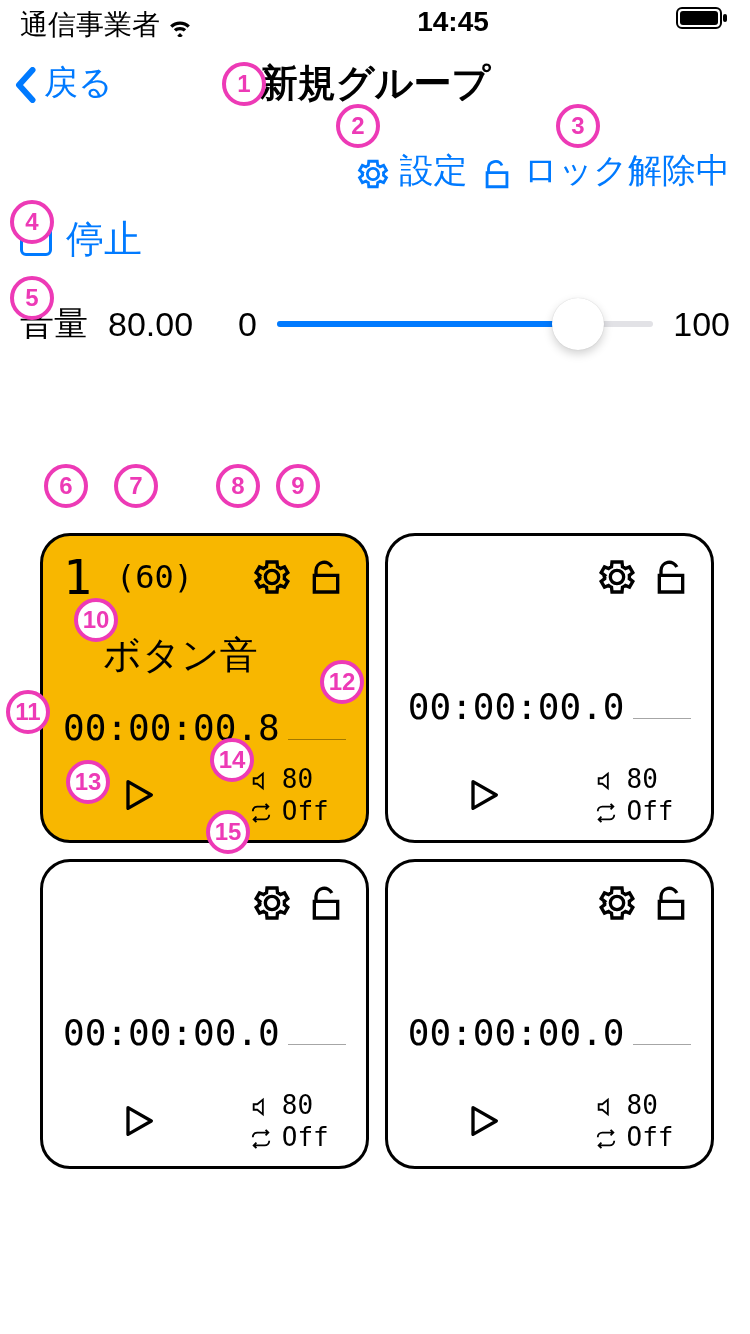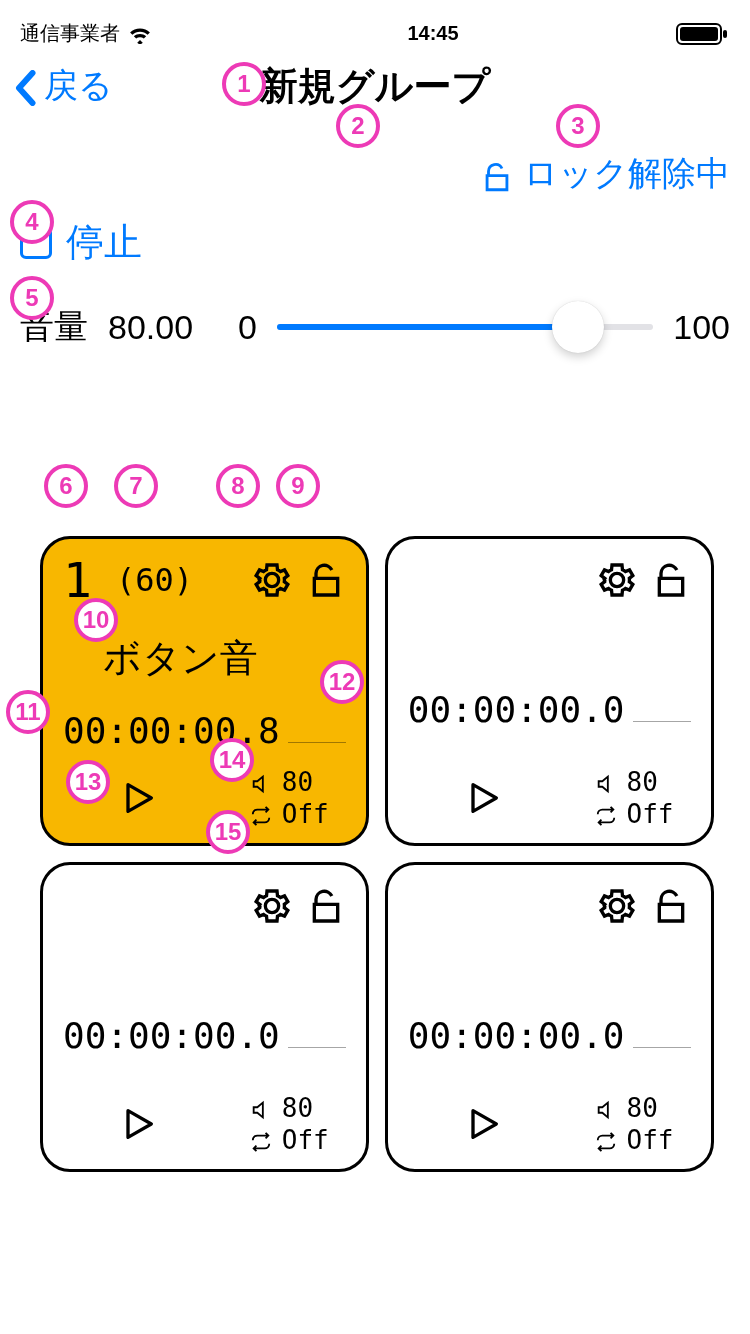--- a/index.html
+++ b/index.html
@@ -6,24 +6,24 @@
     body {
       width: 750px;
       height: 1334px;
       background: #fff;
       font-family: -apple-system, "Helvetica Neue", Arial, sans-serif;
       overflow: hidden;
       position: relative;
     }
     .status-bar {
       display: flex;
-      align-items: center;
+      align-items: flex-start;
       justify-content: space-between;
-      padding: 20px 20px 4px 20px;
-      font-size: 20px;
+      padding: 6px 20px 4px 20px;
+      font-size: 28px;
       font-weight: 400;
     }
     .status-left { display: flex; align-items: center; gap: 6px; }
     .status-right svg { display: block; }
     .nav {
       display: flex;
       align-items: center;
       justify-content: center;
       position: relative;
       height: 70px;
@@ -208,20 +208,28 @@
       <svg width="22" height="36" viewBox="0 0 14 24">
           <path d="M12 2L3 12l9 10" fill="none" stroke="#007AFF" stroke-width="4" stroke-linecap="round" stroke-linejoin="round"></path>
         </svg>
     </span>
     <span>戻る</span>
   </div>
   <div class="title">新規グループ</div>
 </div>
 
 <div class="toolbar-row">
+  <div class="seg">
+    <span>
+      <svg width="34" height="34" viewBox="0 0 24 24">
+          <path fill="none" stroke="#007AFF" stroke-width="2" d="M12 8a4 4 0 100 8 4 4 0 000-8zM19.4 13c.04-.33.06-.66.06-1s-.02-.67-.06-1l2.1-1.6-2-3.5-2.5 1a8 8 0 00-1.7-1L15 3h-6l-.3 2.9c-.6.25-1.18.59-1.7 1l-2.5-1-2 3.5L4.6 11c-.4.33-.6.66-.06 1s.02.67.06 1l-2.1 1.6 2 3.5 2.5-1c.52.41 1.1.75 1.7 1L9 21h6l.3-2.9c.6-.25 1.18-.59 1.7-1l2.5 1 2-3.5L19.4 13z"></path>
+        </svg>
+    </span>
+    <span>設定</span>
+  </div>
   <div class="seg">
     <span>
       <svg width="34" height="34" viewBox="0 0 24 24">
           <path fill="none" stroke="#007AFF" stroke-width="2" d="M6 11V8a5 5 0 019.5-2M5 11h14v10H5z"></path>
         </svg>
     </span>
     <span>ロック解除中</span>
   </div>
 </div>
 

